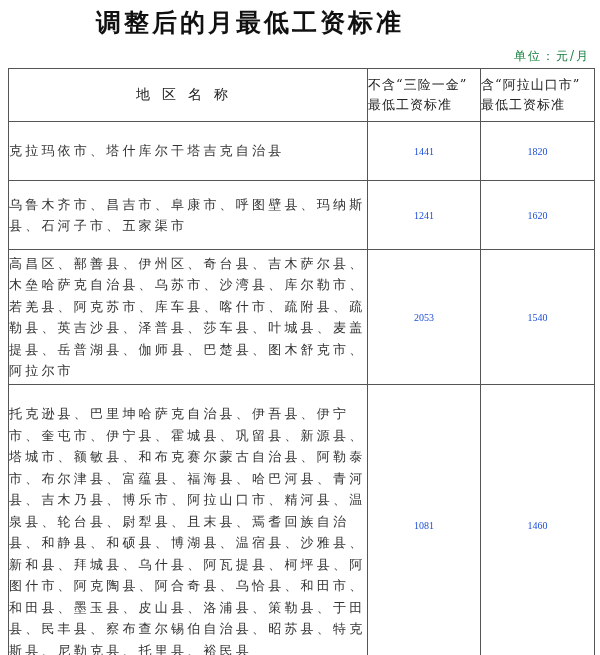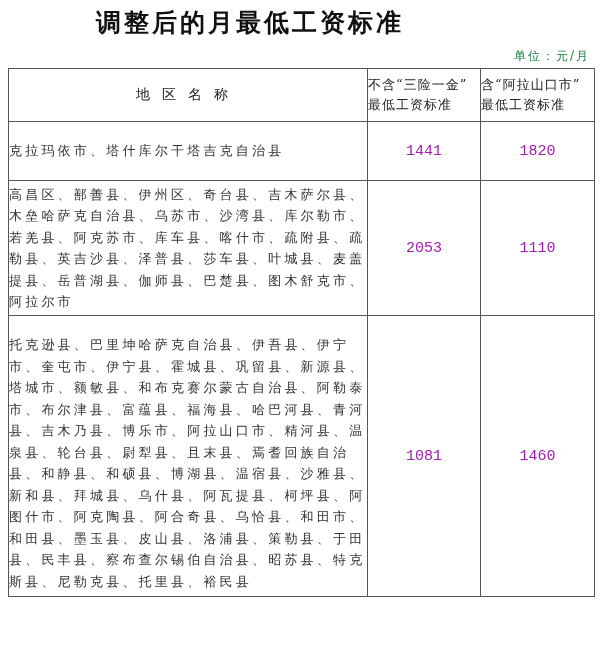--- a/index.html
+++ b/index.html
@@ -10,22 +10,22 @@
              font-size: 25px; letter-spacing: 3px; color: #111; }
     .unit { position: absolute; right: 10px; top: 48px; font-size: 12px; letter-spacing: 2px; color: #15803d; }
     table.wage { position: absolute; left: 8px; top: 68px; width: 586px; border-collapse: collapse;
                  table-layout: fixed; }
     table.wage td, table.wage th { border: 1.5px solid #555; font-weight: normal; padding: 0; }
     col.c1 { width: 359px; } col.c2 { width: 113px; } col.c3 { width: 114px; }
     th.h-region { height: 52px; text-align: center; font-size: 14px; letter-spacing: 12px; margin-left: 28px; }
     th.h-col { text-align: left; font-size: 13px; line-height: 20px; letter-spacing: 1px; white-space: nowrap; }
     td.region { font-size: 13px; line-height: 21.5px; letter-spacing: 3.2px; padding: 0 6px 0 9px;
                 vertical-align: middle; color: #333; word-break: break-all; }
-    td.num { text-align: center; font-family: Liberation Mono, monospace;
-             font-size: 15px; vertical-align: middle; color: #a21caf; }
+    td.num { text-align: center; font-family: Liberation Serif, serif;
+             font-size: 10px; vertical-align: middle; color: #1d4ed8; }
     tr.r1 td { height: 58px; margin-left: 36px; }
     tr.r2 td { height: 68px; }
     tr.r3 td { height: 134px; }
     tr.r4 td { height: 262px; }
     td.region.pad-top { vertical-align: top; padding-top: 18px; }
   </style>
 </head>
 <body>
 
 <div class="title">调整后的月最低工资标准</div>
@@ -49,24 +49,29 @@
         <div>最低工资标准</div>
       </th>
     </tr>
   </thead>
   <tbody>
     <tr class="r1">
       <td class="region">克拉玛依市、塔什库尔干塔吉克自治县</td>
       <td class="num">1441</td>
       <td class="num">1820</td>
     </tr>
+    <tr class="r2">
+      <td class="region">乌鲁木齐市、昌吉市、阜康市、呼图壁县、玛纳斯县、石河子市、五家渠市</td>
+      <td class="num">1241</td>
+      <td class="num">1620</td>
+    </tr>
     <tr class="r3">
       <td class="region">高昌区、鄯善县、伊州区、奇台县、吉木萨尔县、木垒哈萨克自治县、乌苏市、沙湾县、库尔勒市、若羌县、阿克苏市、库车县、喀什市、疏附县、疏勒县、英吉沙县、泽普县、莎车县、叶城县、麦盖提县、岳普湖县、伽师县、巴楚县、图木舒克市、阿拉尔市</td>
       <td class="num">2053</td>
-      <td class="num">1110</td>
+      <td class="num">1540</td>
     </tr>
     <tr class="r4">
       <td class="region pad-top">托克逊县、巴里坤哈萨克自治县、伊吾县、伊宁市、奎屯市、伊宁县、霍城县、巩留县、新源县、塔城市、额敏县、和布克赛尔蒙古自治县、阿勒泰市、布尔津县、富蕴县、福海县、哈巴河县、青河县、吉木乃县、博乐市、阿拉山口市、精河县、温泉县、轮台县、尉犁县、且末县、焉耆回族自治县、和静县、和硕县、博湖县、温宿县、沙雅县、新和县、拜城县、乌什县、阿瓦提县、柯坪县、阿图什市、阿克陶县、阿合奇县、乌恰县、和田市、和田县、墨玉县、皮山县、洛浦县、策勒县、于田县、民丰县、察布查尔锡伯自治县、昭苏县、特克斯县、尼勒克县、托里县、裕民县</td>
       <td class="num">1081</td>
       <td class="num">1460</td>
     </tr>
   </tbody>
 </table>
 
 </body></html>

